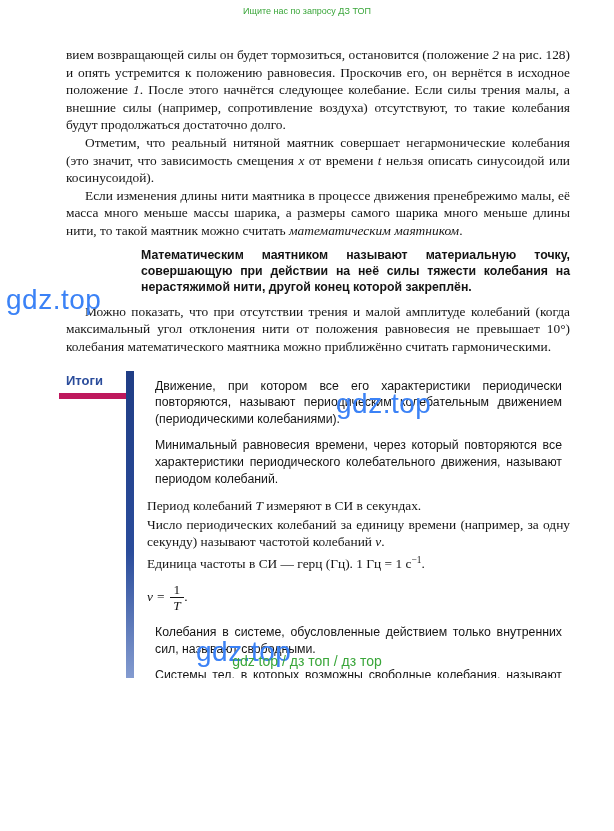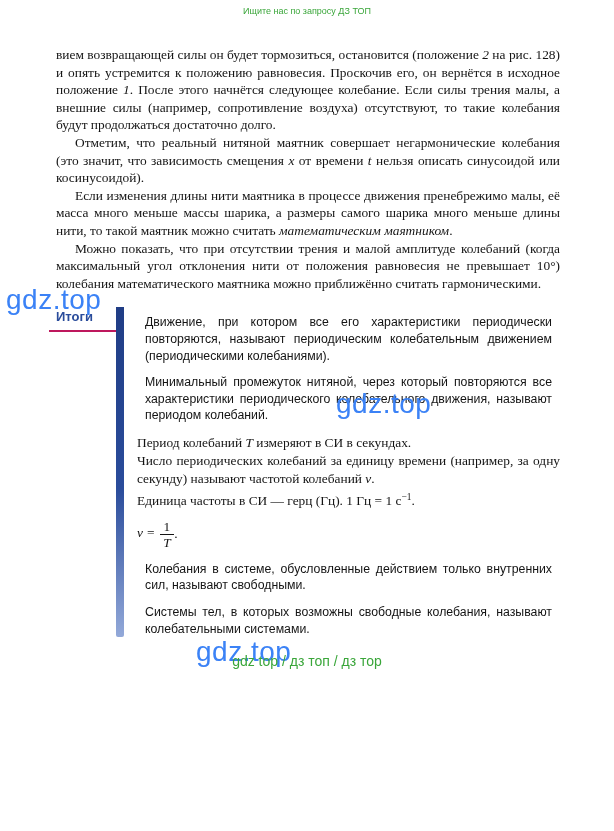--- a/index.html
+++ b/index.html
@@ -19,21 +19,21 @@
     top: 6px; left: 0;
     width: 100%;
     text-align: center;
     font-family: "Liberation Sans", sans-serif;
     font-size: 9px;
     color: #3aa63a;
     cursor: pointer;
   }
   .main {
     position: absolute;
-    left: 56px; top: 46px;
+    left: 66px; top: 46px;
     width: 504px;
     font-size: 13.4px;
     line-height: 17.6px;
     text-align: justify;
   }
   .para { margin: 0; text-indent: 19px; }
   .para.first { text-indent: 0; }
   .definition {
     margin: 7px 0 7px 75px;
     font-family: "Liberation Sans", sans-serif;
@@ -43,21 +43,21 @@
     text-align: justify;
   }
   .summary { display: flex; margin-top: 15px; margin-left: -7px; }
   .label-col { flex: 0 0 67px; width: 67px; }
   .summary-label {
     font-family: "Liberation Sans", sans-serif;
     font-weight: bold;
     font-size: 13px;
     color: #2a4c9b;
     padding: 1px 0 4px 7px;
-    border-bottom: 2px solid #be185d;
+    border-bottom: 6px solid #be185d;
   }
   .bar {
     flex: 0 0 8px;
     background: linear-gradient(180deg, #203d85 0%, #2a4c9b 55%, #93a9d9 100%);
     border-radius: 0 0 2px 2px;
   }
   .summary-content { flex: 1; padding-left: 13px; padding-top: 7px; }
   .s-bold {
     font-family: "Liberation Sans", sans-serif;
     font-weight: normal;
@@ -111,30 +111,31 @@
 <body>
 
 <div class="page">
 
   <div class="promo">Ищите нас по запросу ДЗ ТОП</div>
 
   <div class="main">
     <p class="para first"><span>вием возвращающей силы он будет тормозиться, остановится (положение </span><span style="font-style: italic;">2</span><span> на рис. 128) и опять устремится к положению равновесия. Проскочив его, он вернётся в исходное положение </span><span style="font-style: italic;">1</span><span>. После этого начнётся следующее колебание. Если силы трения малы, а внешние силы (например, сопротивление воздуха) отсутствуют, то такие колебания будут продолжаться достаточно долго.</span></p>
     <p class="para"><span>Отметим, что реальный нитяной маятник совершает </span><span style="">негармонические колебания</span><span> (это значит, что зависимость смещения </span><span style="font-style: italic;">x</span><span> от времени </span><span style="font-style: italic;">t</span><span> нельзя описать синусоидой или косинусоидой).</span></p>
     <p class="para"><span>Если изменения длины нити маятника в процессе движения пренебрежимо малы, её масса много меньше массы шарика, а размеры самого шарика много меньше длины нити, то такой маятник можно считать </span><span style="font-style: italic;">математическим маятником</span><span>.</span></p>
+    <p class="definition">Математическим маятником называют материальную точку, совершающую при действии на неё силы тяжести колебания на нерастяжимой нити, другой конец которой закреплён.</p>
     <p class="para">Можно показать, что при отсутствии трения и малой амплитуде колебаний (когда максимальный угол отклонения нити от положения равновесия не превышает 10°) колебания математического маятника можно приближённо считать гармоническими.</p>
 
     <div class="summary">
       <div class="label-col">
         <div class="summary-label">Итоги</div>
       </div>
       <div class="bar"></div>
       <div class="summary-content">
         <p class="s-bold">Движение, при котором все его характеристики периодически повторяются, называют периодическим колебательным движением (периодическими колебаниями).</p>
-        <p class="s-bold">Минимальный промежуток нитяной, через который повторяются все характеристики периодического колебательного движения, называют периодом колебаний.</p>
+        <p class="s-bold">Минимальный равновесия времени, через который повторяются все характеристики периодического колебательного движения, называют периодом колебаний.</p>
         <p class="s-norm"><span>Период колебаний </span><span style="font-style: italic;">T</span><span> измеряют в СИ в секундах.</span></p>
         <p class="s-norm"><span>Число периодических колебаний за единицу времени (например, за одну секунду) называют частотой колебаний </span><span style="font-style: italic;">ν</span><span>.</span></p>
         <p class="s-norm"><span>Единица частоты в СИ — герц (Гц). 1 Гц = 1 с</span><sup>−1</sup><span>.</span></p>
         <div class="formula">
           <span class="nu">ν</span><span class="eq">=</span><span class="frac"><span class="num">1</span><span class="den">T</span></span><span>.</span>
         </div>
         <p class="s-bold">Колебания в системе, обусловленные действием только внутренних сил, называют свободными.</p>
         <p class="s-bold sb-last">Системы тел, в которых возможны свободные колебания, называют колебательными системами.</p>
       </div>
     </div>

